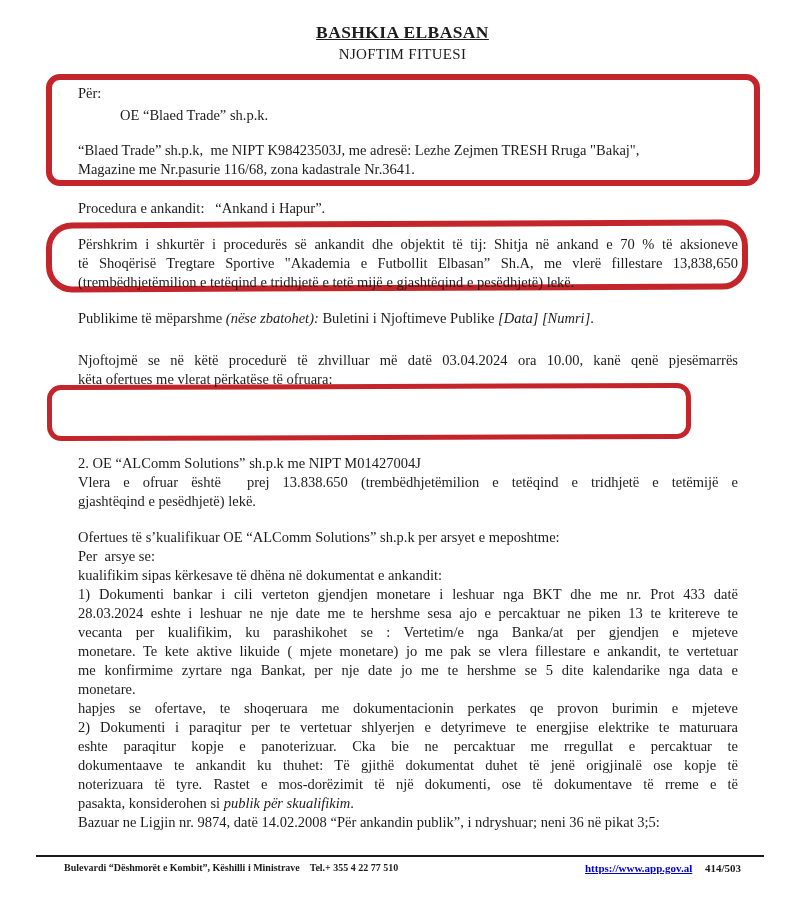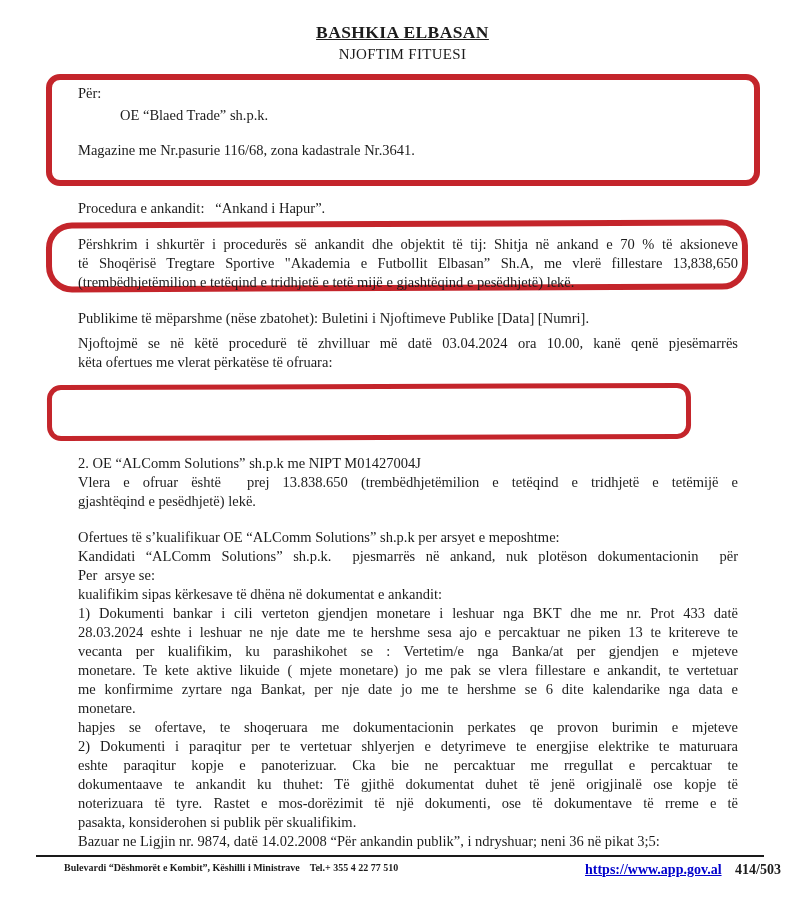--- a/index.html
+++ b/index.html
@@ -18,95 +18,95 @@
     text-align:center;font-weight:bold;font-size:17.5px;
     text-decoration:underline;letter-spacing:.4px;
   }
   .doc-subtitle{
     position:absolute;top:46px;left:10px;width:785px;
     text-align:center;font-size:15px;letter-spacing:.3px;
   }
   .blk{position:absolute;left:78px;width:660px;line-height:19px;}
   .ln{min-height:19px;}
   .jst{text-align:justify;text-align-last:justify;}
-  .it{}
+  .it{font-style:italic;}
   .redbox{
     position:absolute;
     border:6px solid #c4252b;
     border-radius:16px;
     pointer-events:none;
     background:transparent;
   }
   .redbox.b1{left:46px;top:74px;width:702px;height:100px;border-radius:14px;}
   .redbox.b2{left:46px;top:221px;width:690px;height:58px;border-radius:26px;transform:rotate(-0.25deg);border-width:6px;}
   .redbox.b3{left:47px;top:384px;width:634px;height:46px;border-radius:14px;transform:rotate(-0.2deg);border-width:5px;}
   .footer-rule{position:absolute;top:855px;left:36px;width:728px;border-top:2px solid #1a1a1a;}
   .footer-left{
     position:absolute;top:862px;left:64px;
     font-weight:bold;font-size:10px;white-space:nowrap;
   }
   .footer-right{
     position:absolute;top:862px;left:585px;
-    font-weight:bold;font-size:14px;white-space:nowrap;
+    font-weight:bold;font-size:11px;white-space:nowrap;
   }
   .lnk{color:#0000cc;text-decoration:underline;cursor:pointer;}
   .pagenum{margin-left:10px;}
 </style>
 </head>
 <body>
 
 <div class="page">
 
   <div class="doc-title">BASHKIA ELBASAN</div>
   <div class="doc-subtitle">NJOFTIM FITUESI</div>
 
   <div class="redbox b1" style="border-color: rgb(196, 37, 43);"></div>
   <div class="redbox b2" style="border-color: rgb(196, 37, 43);"></div>
   <div class="redbox b3" style="border-color: rgb(196, 37, 43);"></div>
 
   <div class="blk" style="top:84px">Për:</div>
   <div class="blk" style="top:106px;left:120px;width:560px">OE “Blaed Trade” sh.p.k.</div>
   <div class="blk" style="top:141px">
+      <div class="ln">“Blaed Trade” sh.p.k,&nbsp; me NIPT K98423503J, me adresë: Lezhe Zejmen TRESH Rruga "Bakaj",</div>
       <div class="ln">Magazine me Nr.pasurie 116/68, zona kadastrale Nr.3641.</div>
     </div>
 
   <div class="blk" style="top:199px">Procedura e ankandit:&nbsp;&nbsp; “Ankand i Hapur”.</div>
 
   <div class="blk" style="top:235px">
       <div class="ln jst">Përshkrim i shkurtër i procedurës së ankandit dhe objektit të tij: Shitja në ankand e 70 % të aksioneve</div>
       <div class="ln jst">të Shoqërisë Tregtare Sportive "Akademia e Futbollit Elbasan” Sh.A, me vlerë fillestare 13,838,650</div>
       <div class="ln">(trembëdhjetëmilion e tetëqind e tridhjetë e tetë mijë e gjashtëqind e pesëdhjetë) lekë.</div>
     </div>
 
   <div class="blk" style="top:309px">
       <div class="ln">Publikime të mëparshme <span class="it">(nëse zbatohet):</span> Buletini i Njoftimeve Publike <span class="it">[Data] [Numri]</span>.</div>
     </div>
 
-  <div class="blk" style="top:334px">
+  <div class="blk" style="top:351px">
       <div class="ln jst">Njoftojmë se në këtë procedurë të zhvilluar më datë 03.04.2024 ora 10.00, kanë qenë pjesëmarrës</div>
       <div class="ln">këta ofertues me vlerat përkatëse të ofruara:</div>
     </div>
 
 
   <div class="blk" style="top:454px">
       <div class="ln">2. OE “ALComm Solutions” sh.p.k me NIPT M01427004J</div>
       <div class="ln jst">Vlera e ofruar është&nbsp; prej 13.838.650 (trembëdhjetëmilion e tetëqind e tridhjetë e tetëmijë e</div>
       <div class="ln">gjashtëqind e pesëdhjetë) lekë.</div>
     </div>
 
   <div class="blk" style="top:528px">
       <div class="ln">Ofertues të s’kualifikuar OE “ALComm Solutions” sh.p.k per arsyet e meposhtme:</div>
-      <div class="ln jst">Kandidati “ALComm Solutions” sh.p.k.&nbsp; pjesmarrës në ankand, nuk plotëson dokumentacionin&nbsp; për</div>
       <div class="ln">Per&nbsp; arsye se:</div>
       <div class="ln">kualifikim sipas kërkesave të dhëna në dokumentat e ankandit:</div>
       <div class="ln jst">1) Dokumenti bankar i cili verteton gjendjen monetare i leshuar nga BKT dhe me nr. Prot 433 datë</div>
       <div class="ln jst">28.03.2024 eshte i leshuar ne nje date me te hershme sesa ajo e percaktuar ne piken 13 te kritereve te</div>
       <div class="ln jst">vecanta per kualifikim, ku parashikohet se : Vertetim/e nga Banka/at per gjendjen e mjeteve</div>
       <div class="ln jst">monetare. Te kete aktive likuide ( mjete monetare) jo me pak se vlera fillestare e ankandit, te vertetuar</div>
-      <div class="ln jst">me konfirmime zyrtare nga Bankat, per nje date jo me te hershme se 6 dite kalendarike nga data e</div>
+      <div class="ln jst">me konfirmime zyrtare nga Bankat, per nje date jo me te hershme se 5 dite kalendarike nga data e</div>
       <div class="ln">monetare.</div>
       <div class="ln jst">hapjes se ofertave, te shoqeruara me dokumentacionin perkates qe provon burimin e mjeteve</div>
       <div class="ln jst">2) Dokumenti i paraqitur per te vertetuar shlyerjen e detyrimeve te energjise elektrike te maturuara</div>
       <div class="ln jst">eshte paraqitur kopje e panoterizuar. Cka bie ne percaktuar me rregullat e percaktuar te</div>
       <div class="ln jst">dokumentaave te ankandit ku thuhet: Të gjithë dokumentat duhet të jenë origjinalë ose kopje të</div>
       <div class="ln jst">noterizuara të tyre. Rastet e mos-dorëzimit të një dokumenti, ose të dokumentave të rreme e të</div>
       <div class="ln">pasakta, konsiderohen si <span class="it">publik për skualifikim</span>.</div>
       <div class="ln">Bazuar ne Ligjin nr. 9874, datë 14.02.2008 “Për ankandin publik”, i ndryshuar; neni 36 në pikat 3;5:</div>
     </div>
 

